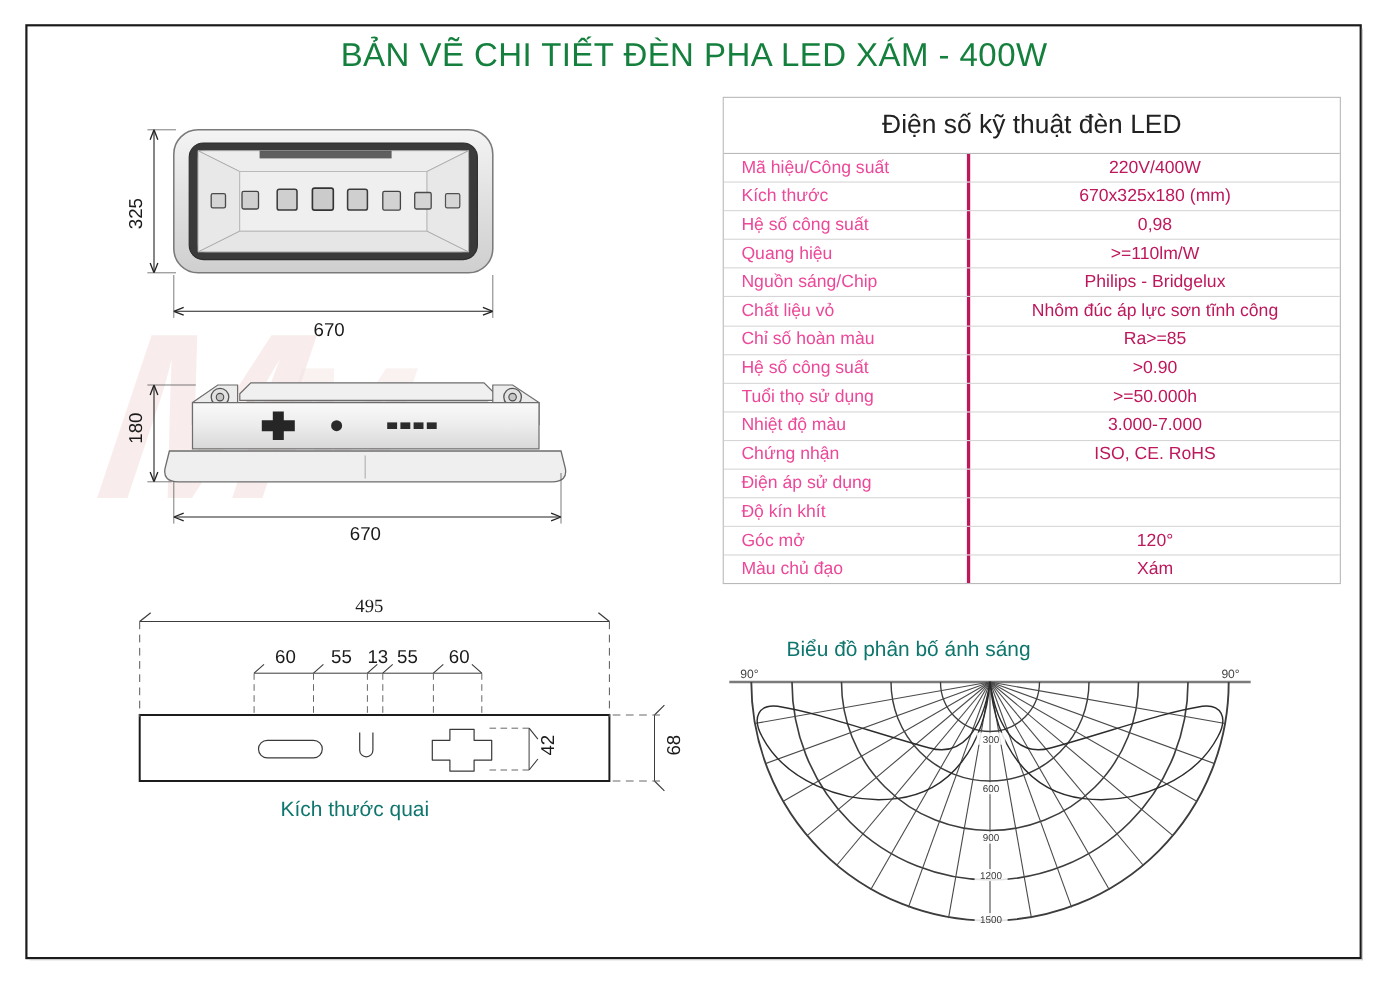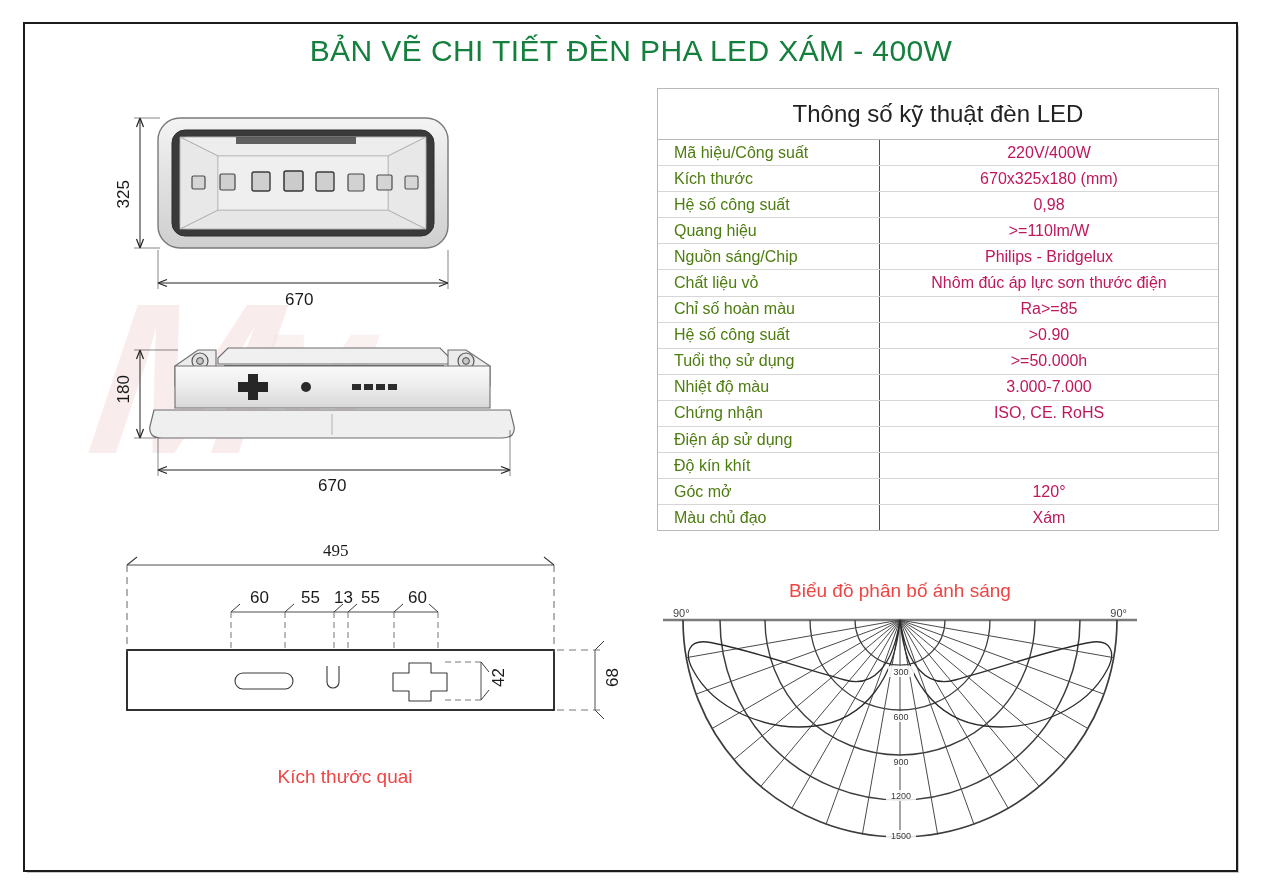--- a/index.html
+++ b/index.html
@@ -22,48 +22,48 @@
   #title{position:absolute;left:0;right:0;top:34px;text-align:center;
          font-size:30px;letter-spacing:.4px;font-weight:400;color:#15803d;}
 
   
   #spec{position:absolute;left:657px;top:88px;width:562px;
         border:1px solid #b9b9b9;box-sizing:border-box;background:#fff;}
   #spec-head{height:50px;line-height:50px;text-align:center;font-size:24px;color:#222;
              border-bottom:1px solid #b9b9b9;}
   .srow{display:flex;height:25.1px;border-bottom:1px solid #d6d6d6;font-size:16px;}
   .srow:last-child{border-bottom:none;}
-  .scell-k{width:205px;flex:none;padding-left:16px;border-right:1px solid #be185d;
-           display:flex;align-items:center;color:#4d7c0f;}
+  .scell-k{width:205px;flex:none;padding-left:16px;border-right:3px solid #be185d;
+           display:flex;align-items:center;color:#ec4899;}
   .scell-v{flex:1;display:flex;align-items:center;justify-content:center;color:#be185d;}
 
   
   .dim-txt{position:absolute;font-size:17px;color:#1a1a1a;}
   .vtxt{writing-mode:vertical-rl;transform:rotate(180deg);}
   svg{position:absolute;overflow:visible;}
 
   #front-view{position:absolute;left:120px;top:100px;width:420px;height:230px;}
   #side-view{position:absolute;left:120px;top:330px;width:420px;height:200px;}
   #bracket{position:absolute;left:105px;top:540px;width:540px;height:235px;}
   #polar{position:absolute;left:655px;top:580px;width:490px;height:270px;}
 
-  .cap{position:absolute;font-size:19px;color:#ef4444;text-align:center;}
+  .cap{position:absolute;font-size:19px;color:#0f766e;}
 </style>
 </head>
 <body>
 
 <div class="wm" id="wm1">M</div>
 <div class="wm" id="wm2">M</div>
 
 <div id="frame"></div>
 
 <div id="title">BẢN VẼ CHI TIẾT ĐÈN PHA LED XÁM - 400W</div>
 
 <div id="spec">
-  <div id="spec-head">Thông số kỹ thuật đèn LED</div>
+  <div id="spec-head">Điện số kỹ thuật đèn LED</div>
   <div id="spec-body">
       <div class="srow">
         <div class="scell-k">Mã hiệu/Công suất</div>
         <div class="scell-v">220V/400W</div>
       </div>
       <div class="srow">
         <div class="scell-k">Kích thước</div>
         <div class="scell-v">670x325x180 (mm)</div>
       </div>
       <div class="srow">
@@ -73,21 +73,21 @@
       <div class="srow">
         <div class="scell-k">Quang hiệu</div>
         <div class="scell-v">&gt;=110lm/W</div>
       </div>
       <div class="srow">
         <div class="scell-k">Nguồn sáng/Chip</div>
         <div class="scell-v">Philips - Bridgelux</div>
       </div>
       <div class="srow">
         <div class="scell-k">Chất liệu vỏ</div>
-        <div class="scell-v">Nhôm đúc áp lực sơn thước điện</div>
+        <div class="scell-v">Nhôm đúc áp lực sơn tĩnh công</div>
       </div>
       <div class="srow">
         <div class="scell-k">Chỉ số hoàn màu</div>
         <div class="scell-v">Ra&gt;=85</div>
       </div>
       <div class="srow">
         <div class="scell-k">Hệ số công suất</div>
         <div class="scell-v">&gt;0.90</div>
       </div>
       <div class="srow">
@@ -279,21 +279,21 @@
 
   <div class="dim-txt" style="left:218px;top:1px;font-family:Liberation Serif, serif;">495</div>
   <div class="dim-txt" style="left:145px;top:48px;">60</div>
   <div class="dim-txt" style="left:196px;top:48px;">55</div>
   <div class="dim-txt" style="left:229px;top:48px;">13</div>
   <div class="dim-txt" style="left:256px;top:48px;">55</div>
   <div class="dim-txt" style="left:303px;top:48px;">60</div>
   <div class="dim-txt vtxt" style="left:384px;top:128px;">42</div>
   <div class="dim-txt vtxt" style="left:498px;top:128px;">68</div>
 
-  <div class="cap" style="left:150px;top:186px;width:180px;margin-top:40px;">Kích thước quai</div>
+  <div class="cap" style="left:150px;top:186px;width:180px;">Kích thước quai</div>
 </div>
 
 <div id="polar">
   <div class="cap" style="left:60px;top:0px;width:370px;font-size:19px;">Biểu đồ phân bố ánh sáng</div>
 
   <svg width="490" height="240" viewBox="0 0 490 240" style="top:28px;left:0;">
 
     <line x1="8" y1="12" x2="482" y2="12" stroke="#7b7b7b" stroke-width="2.4"></line>
 
     <g fill="none" stroke="#3d3d3d">

